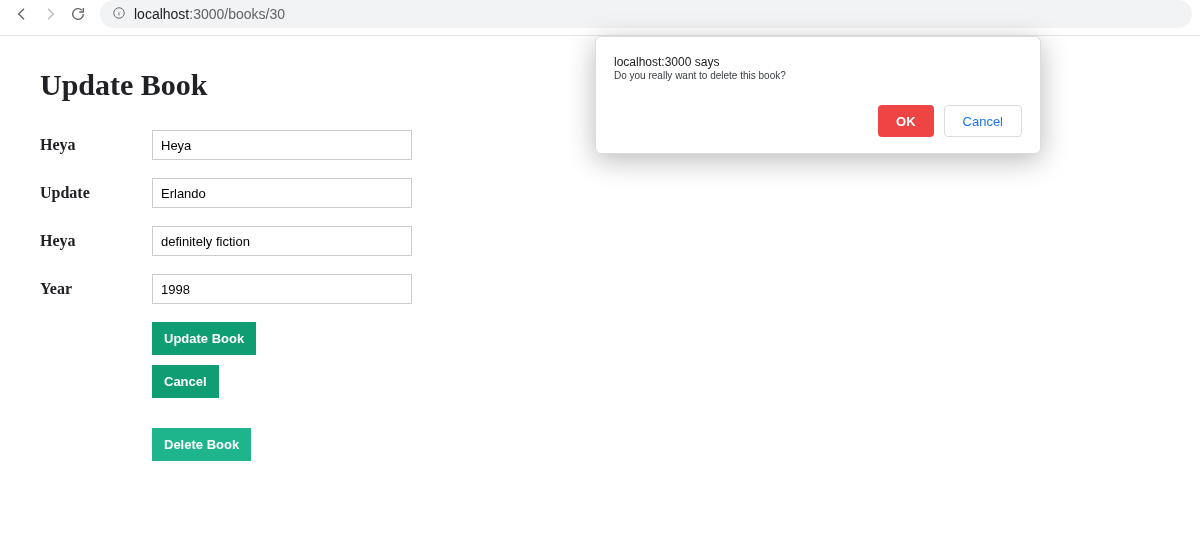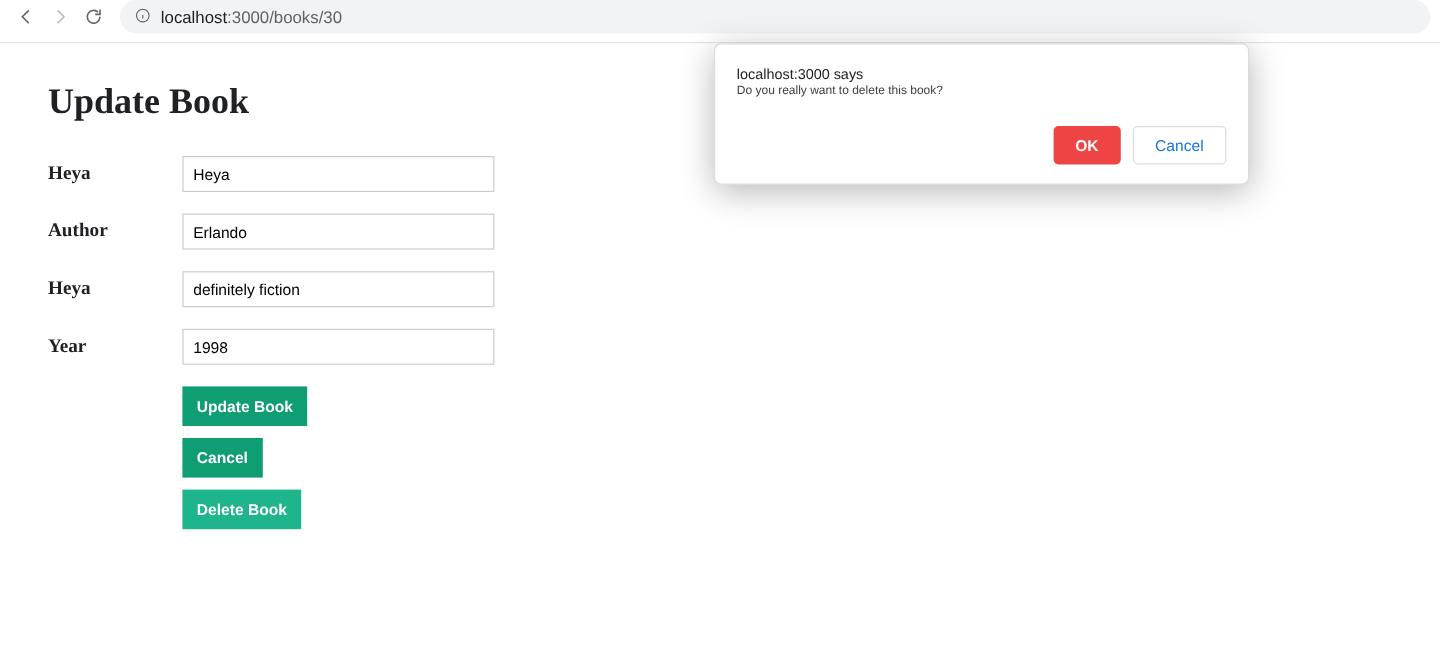--- a/index.html
+++ b/index.html
@@ -86,21 +86,21 @@
   }
   .btn {
     color: #fff;
     border: none;
     padding: 9px 12px;
     font-size: 13px;
     font-weight: bold;
     cursor: pointer;
   }
   .btn-solid { background: #0f9d74; }
-  .btn-light { background: #1fb58c; }
+  .btn-light { background: #1fb58c; margin-top: 20px; }
   
   .dialog {
     position: absolute;
     top: 36px;
     left: 595px;
     width: 446px;
     background: #fff;
     border-radius: 6px;
     box-shadow: 0 6px 28px rgba(0,0,0,0.28);
     border: 1px solid #dadce0;
@@ -180,21 +180,21 @@
 
 <div class="page">
   <h1>Update Book</h1>
 
   <div class="form-row">
     <div class="lbl">Heya</div>
     <input type="text" value="Heya" style="">
   </div>
 
   <div class="form-row">
-    <div class="lbl">Author</div>
+    <div class="lbl">Update</div>
     <input type="text" value="Erlando" style="">
   </div>
 
   <div class="form-row">
     <div class="lbl">Heya</div>
     <input type="text" value="definitely fiction" style="">
   </div>
 
   <div class="form-row">
     <div class="lbl">Year</div>

